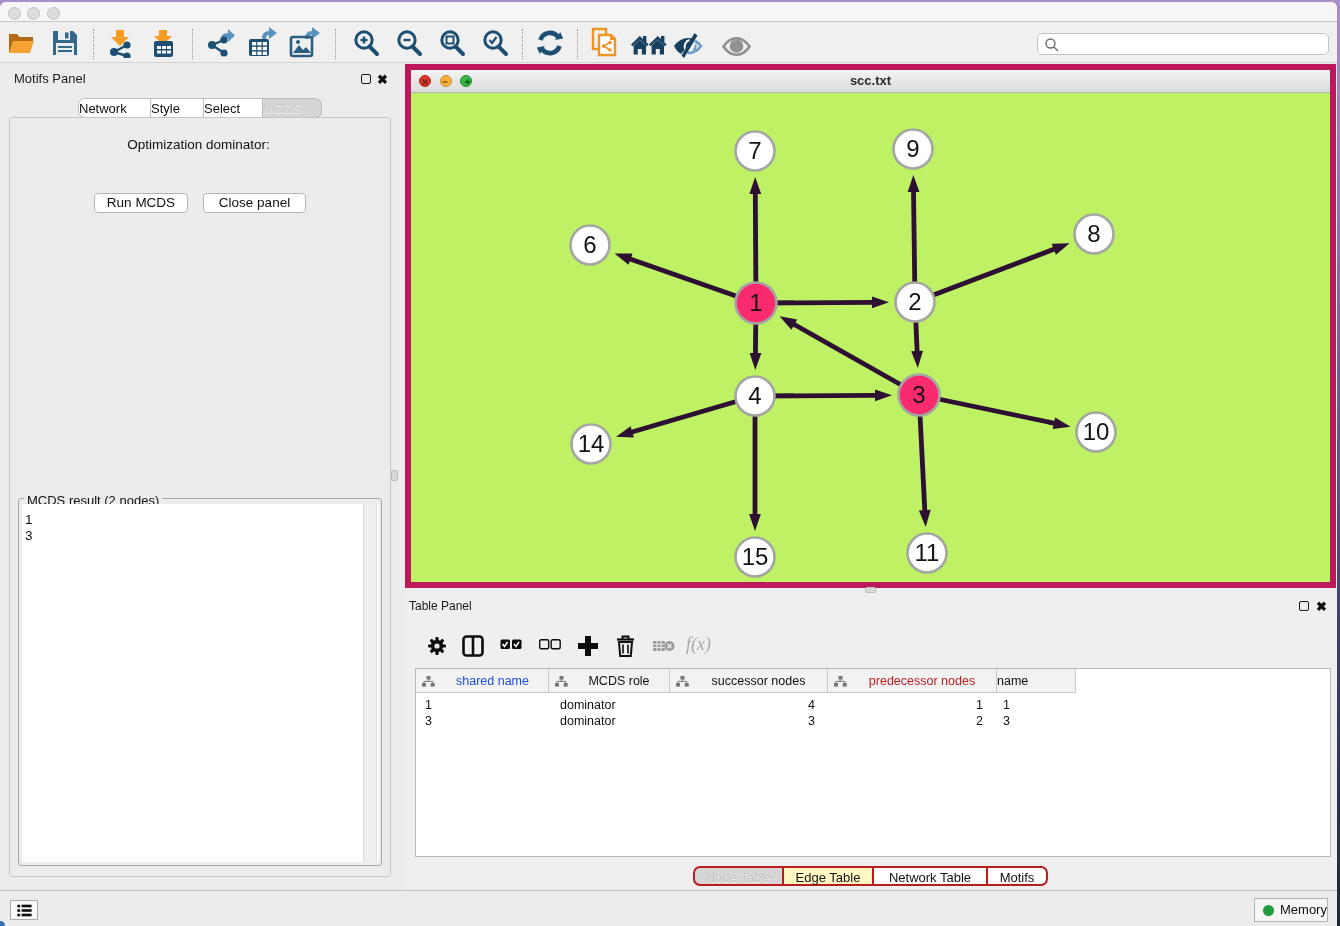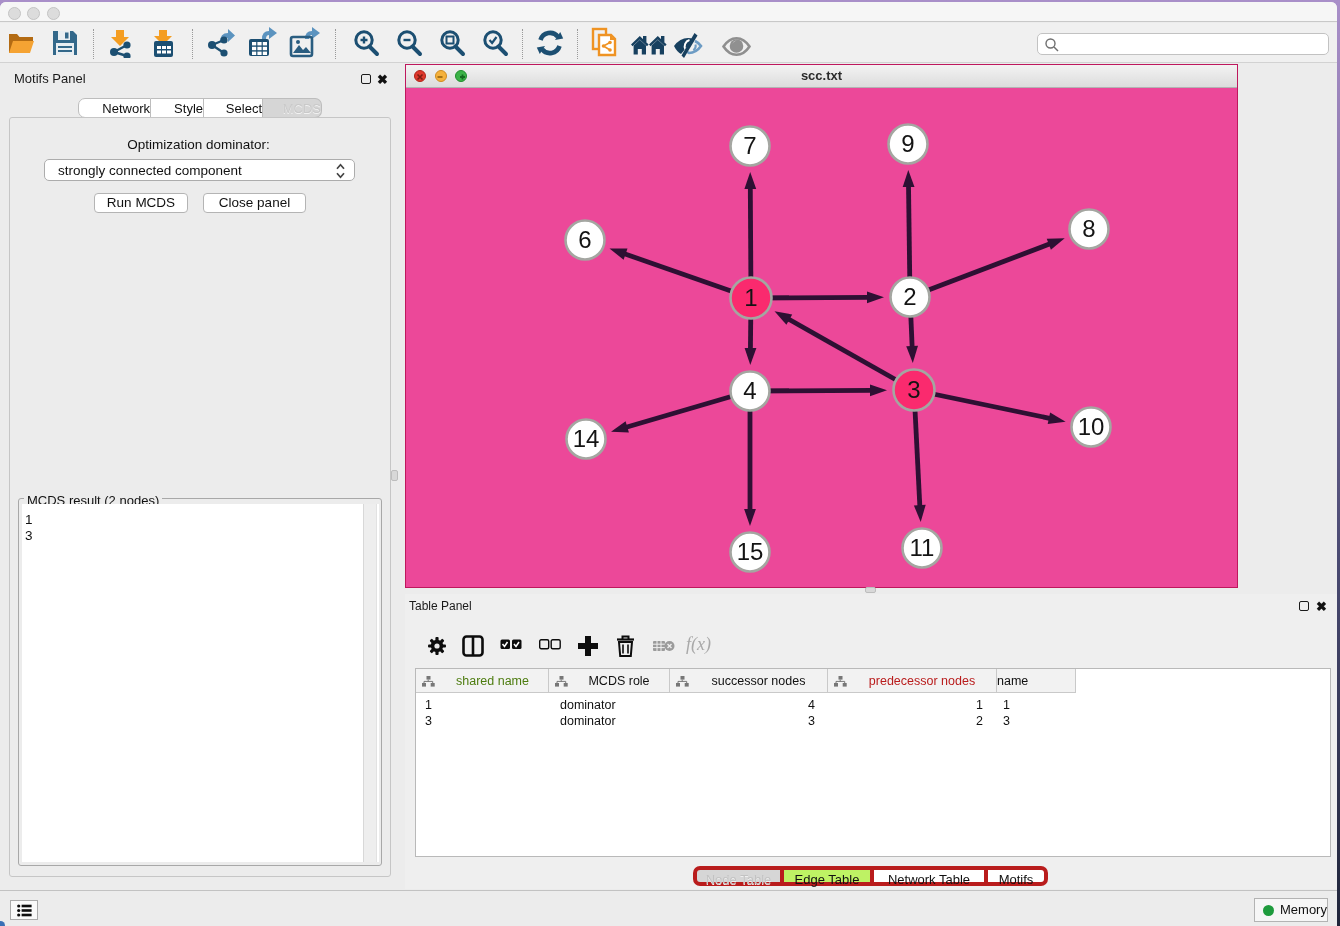--- a/index.html
+++ b/index.html
@@ -10,31 +10,31 @@
 .tl{position:absolute;top:5px;width:13px;height:13px;border-radius:50%;background:#dcdcdc;border:1px solid #c3c3c3}
 .title-text{position:absolute;top:3px;width:100%;text-align:center;font-size:13px;color:#a3a3a3}
 .toolbar{position:absolute;left:0;top:23px;width:1337px;height:40px;background:#f0f0f0;border-bottom:1px solid #d2d2d2}
 .tsep{position:absolute;top:6px;height:30px;width:1px;border-left:1px dotted #9a9a9a}
 .searchbox{position:absolute;left:1037px;top:10px;width:292px;height:22px;background:#fff;border:1px solid #c2c2c2;border-radius:5px}
 
 .cpanel{position:absolute;left:0;top:64px;width:397px;height:825px;background:#ececec}
 .phead{font-size:13px;color:#1a1a1a}
 .winbtn{position:absolute;width:10px;height:10px;border:1.5px solid #1a1a1a;border-radius:2px}
 .xbtn{position:absolute;font-size:13px;font-weight:bold;color:#111;line-height:10px}
-.tab{position:absolute;top:34px;height:20px;background:#fff;border:1px solid #bdbdbd;font-size:13px;text-align:right;color:#111;line-height:19px}
+.tab{position:absolute;top:34px;height:20px;background:#fff;border:1px solid #bdbdbd;font-size:13px;text-align:left;color:#111;line-height:19px}
 .cpcontent{position:absolute;left:9px;top:53px;width:382px;height:760px;border:1px solid #c6c6c6;border-radius:3px;background:#ececec}
 .btn{position:absolute;background:#fff;border:1px solid #b4b4b4;border-radius:4px;font-size:13.5px;color:#111;text-align:center;line-height:18px}
 
-.netframe{position:absolute;left:405px;top:64px;width:833px;height:524px;background:#ec4899;border:1px solid #be185d}
+.netframe{position:absolute;left:405px;top:64px;width:931px;height:524px;background:#bef264;border:6px solid #be185d}
 .nettitle{position:absolute;left:0;top:0;width:100%;height:23px;background:linear-gradient(#f3f3f3,#dcdcdc);border-bottom:1px solid #b3b3b3}
 .lamp{position:absolute;top:4.5px;width:12px;height:12px;border-radius:50%}
 
 .tpanel{position:absolute;left:405px;top:594px;width:932px;height:295px;background:#efefef}
 .theadrow{position:absolute;background:#f2f2f2;border-right:1px solid #c9c9c9;height:100%}
-.tabb{position:absolute;top:0;height:20px;border:4px solid #b91c1c;font-size:13px;text-align:center;line-height:19px}
+.tabb{position:absolute;top:0;height:20px;border:2px solid #b91c1c;font-size:13px;text-align:center;line-height:19px}
 .statusbar{position:absolute;left:0;top:890px;width:1337px;height:29px;background:#ececec;border-top:1px solid #c2c2c2}
 .icn{position:absolute}
 </style></head>
 <body>
 <div class="window"></div>
   <div class="titlebar">
     <div class="tl" style="left:8px"></div>
     <div class="tl" style="left:27px"></div>
     <div class="tl" style="left:47px"></div>
   </div>
@@ -192,26 +192,20 @@
   <div class="cpanel" id="cpanel">
     <div class="phead abs" style="left:14px;top:7px">Motifs Panel</div>
     <div class="winbtn" style="left:361px;top:10px"></div>
     <div class="xbtn" style="left:377px;top:11px">✖</div>
     <div class="tab" style="left:78px;width:73px;border-radius:7px 0 0 7px">Network</div>
     <div class="tab" style="left:151px;width:53px;border-left:none">Style</div>
     <div class="tab" style="left:204px;width:59px;border-left:none">Select</div>
     <div class="tab" style="left:263px;width:59px;border-left:none;border-radius:0 7px 7px 0;background:#d6d6d6;color:#c9c9c9;text-shadow:0 1px 0 #f2f2f2">MCDS</div>
     <div class="cpcontent"></div>
     <div class="abs" style="left:0;top:73px;width:397px;text-align:center;font-size:13.5px;color:#111">Optimization dominator:</div>
-    <div class="abs" style="left:44px;top:95px;width:311px;height:22px;background:#fff;border:1px solid #acacac;border-radius:5px;font-size:13.5px;color:#111;line-height:21px">
-      <span style="padding-left:13px">strongly connected component</span>
-      <svg style="position:absolute;right:8px;top:3px" width="11" height="16" viewBox="0 0 11 16">
-        <path d="M2 5.8 L5.5 1.8 L9 5.8 M2 10.2 L5.5 14.2 L9 10.2" fill="none" stroke="#444" stroke-width="1.7"></path>
-      </svg>
-    </div>
     <div class="btn" style="left:94px;top:129px;width:94px;height:20px">Run MCDS</div>
     <div class="btn" style="left:203px;top:129px;width:103px;height:20px">Close panel</div>
 
     <div class="abs" style="left:18px;top:434px;width:364px;height:368px;border:1px solid #a8a8a8;border-radius:3px"></div>
     <div class="abs" style="left:24px;top:429px;background:#ececec;padding:0 3px;font-size:13px;color:#111">MCDS result (2 nodes)</div>
     <div class="abs" style="left:22px;top:440px;width:357px;height:358px;background:#fff;font-size:13.5px;color:#111;line-height:16.4px;padding:8px 0 0 3px">1<br>3</div>
     <div class="abs" style="left:363px;top:440px;width:14px;height:358px;background:#eeeeee;border-left:1px solid #d8d8d8;border-right:1px solid #e2e2e2"></div>
   </div>
   <div class="netframe" id="netframe">
     <div class="nettitle">
@@ -378,39 +372,39 @@
         </g>
       </svg>
       <svg class="icn" style="left:418px;top:7px" width="13" height="11" viewBox="0 0 13 11">
         <g fill="#777">
           <rect x="4.5" y="0" width="4" height="3.6"></rect>
           <rect x="0" y="7" width="4" height="3.6"></rect>
           <rect x="8.7" y="7" width="4" height="3.6"></rect>
           <path d="M6.2 3.6 v2 M2 5.4 h8.7 v1.8 M2 5.4 v1.8" stroke="#777" fill="none" stroke-width="1"></path>
         </g>
       </svg>
-      <div class="abs" style="left:20px;top:5px;width:113px;text-align:center;font-size:12.5px;color:#4d7c0f">shared name</div>
+      <div class="abs" style="left:20px;top:5px;width:113px;text-align:center;font-size:12.5px;color:#1d4ed8">shared name</div>
       <div class="abs" style="left:152px;top:5px;width:102px;text-align:center;font-size:12.5px;color:#111">MCDS role</div>
       <div class="abs" style="left:273px;top:5px;width:139px;text-align:center;font-size:12.5px;color:#111">successor nodes</div>
       <div class="abs" style="left:431px;top:5px;width:150px;text-align:center;font-size:12.5px;color:#b91c1c">predecessor nodes</div>
       <div class="abs" style="left:581px;top:5px;width:79px;font-size:12.5px;color:#111">name</div>
       <div class="abs" style="left:9px;top:29px;font-size:12.5px;color:#111">1</div>
       <div class="abs" style="left:144px;top:29px;font-size:12.5px;color:#111">dominator</div>
       <div class="abs" style="left:254px;top:29px;width:145px;text-align:right;font-size:12.5px;color:#111">4</div>
       <div class="abs" style="left:412px;top:29px;width:155px;text-align:right;font-size:12.5px;color:#111">1</div>
       <div class="abs" style="left:587px;top:29px;font-size:12.5px;color:#111">1</div>
       <div class="abs" style="left:9px;top:45px;font-size:12.5px;color:#111">3</div>
       <div class="abs" style="left:144px;top:45px;font-size:12.5px;color:#111">dominator</div>
       <div class="abs" style="left:254px;top:45px;width:145px;text-align:right;font-size:12.5px;color:#111">3</div>
       <div class="abs" style="left:412px;top:45px;width:155px;text-align:right;font-size:12.5px;color:#111">2</div>
       <div class="abs" style="left:587px;top:45px;font-size:12.5px;color:#111">3</div>
     </div>
 
     <div class="tabb" style="left:288px;width:91px;border-radius:7px 0 0 7px;background:#d6d6d6;color:#c2c2c2;text-shadow:0 1px 0 #f0f0f0;top:272px">Node Table</div>
-    <div class="tabb" style="left:379px;width:90px;border-left:none;background:#bef264;color:#111;top:272px">Edge Table</div>
+    <div class="tabb" style="left:379px;width:90px;border-left:none;background:#fef9c3;color:#111;top:272px">Edge Table</div>
     <div class="tabb" style="left:469px;width:114px;border-left:none;background:#fff;color:#111;top:272px">Network Table</div>
     <div class="tabb" style="left:583px;width:60px;border-left:none;border-radius:0 7px 7px 0;background:#fff;color:#111;top:272px">Motifs</div>
   </div>
   <div class="statusbar" id="statusbar">
     <div class="abs" style="left:10px;top:9px;width:28px;height:20px;background:#fafafa;border:1px solid #ababab">
       <svg style="position:absolute;left:6px;top:3px" width="15" height="13" viewBox="0 0 15 13">
         <g fill="#0d0d0d">
           <circle cx="1.7" cy="2" r="1.6"></circle>
           <circle cx="1.7" cy="6.5" r="1.6"></circle>
           <circle cx="1.7" cy="11" r="1.6"></circle>

